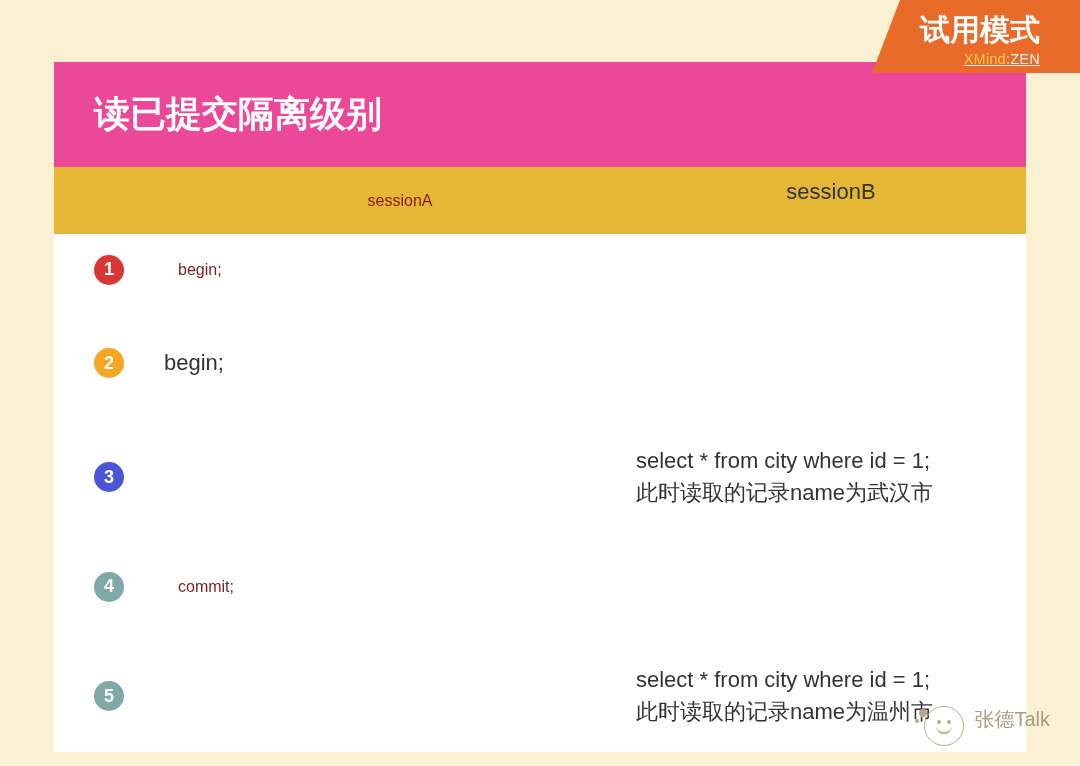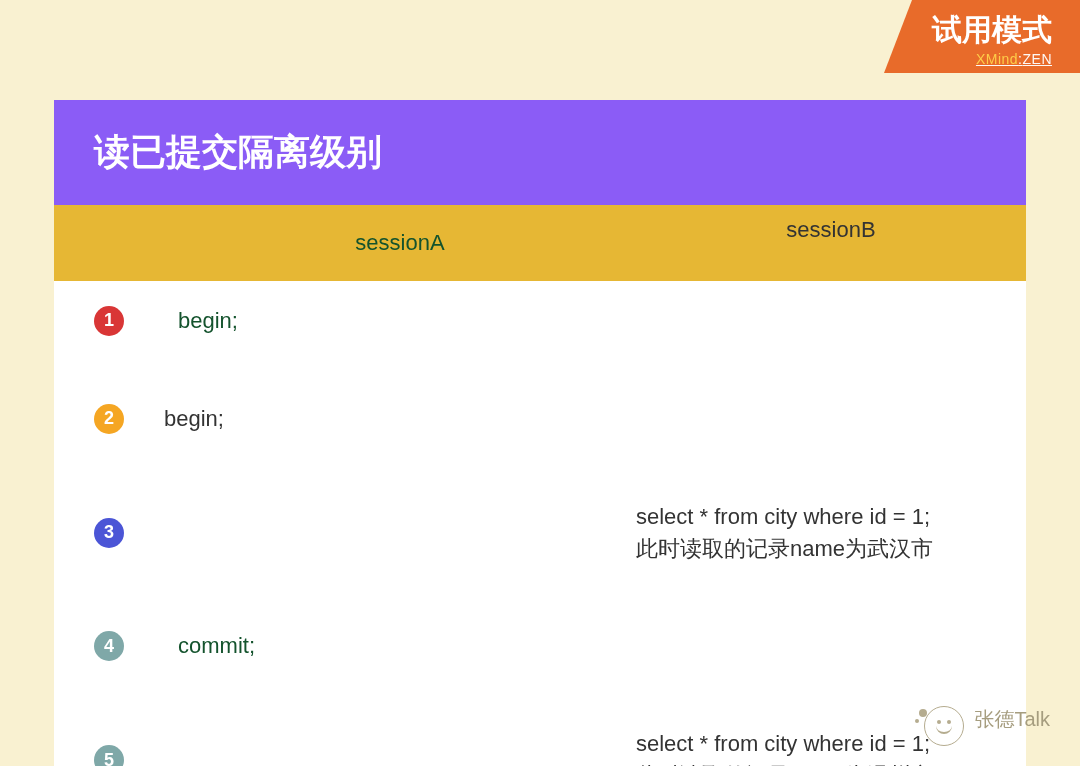--- a/index.html
+++ b/index.html
@@ -10,21 +10,21 @@
       font-family: -apple-system, "Segoe UI", "PingFang SC", "Microsoft YaHei", sans-serif;
       position: relative;
       overflow: hidden;
     }
     .trial-badge {
       position: absolute;
       top: 0;
       right: 0;
       background: #e86b2a;
       color: #fff;
-      padding: 10px 28px 6px 48px;
+      padding: 10px 40px 6px 48px;
       text-align: right;
       clip-path: polygon(28px 0, 100% 0, 100% 100%, 0 100%);
       z-index: 10;
     }
     .trial-badge .trial-title {
       font-size: 30px;
       font-weight: 600;
     }
     .trial-badge .trial-sub {
       font-size: 14px;
@@ -34,26 +34,25 @@
       text-decoration: underline;
     }
     .trial-badge .trial-sub .accent { color: #ffd24a; }
     .container {
       position: absolute;
       left: 54px;
       top: 62px;
       width: 972px;
     }
     .header-title {
-      background: #8b5cf6;
+      background: #ec4899;
       color: #fff;
       font-size: 36px;
       font-weight: 600;
       padding: 28px 40px;
-      margin-top: 38px;
     }
     .header-row {
       display: flex;
       background: #e6b734;
       color: #fff;
       font-size: 24px;
     }
     .header-row .col-num { width: 110px; }
     .header-row .col-a { flex: 1; text-align: center; padding: 22px 0; }
     .header-row .col-b { width: 390px; text-align: center; padding: 9px 0; }
@@ -80,22 +79,22 @@
       align-items: center;
       justify-content: center;
     }
     .b1 { background: #d93636; }
     .b2 { background: #f5a623; }
     .b3 { background: #4b55d6; }
     .b4 { background: #7fa8a8; }
     .b5 { background: #7fa8a8; }
     .col-a {
       flex: 1;
-      font-size: 22px;
-      color: #14532d;
+      font-size: 16px;
+      color: #7f1d1d;
       padding: 6px 14px 6px 14px;
       line-height: 1.45;
     }
     .col-b {
       width: 390px;
       font-size: 22px;
       color: #333;
       padding: 6px 14px 6px 0;
       line-height: 1.45;
     }

